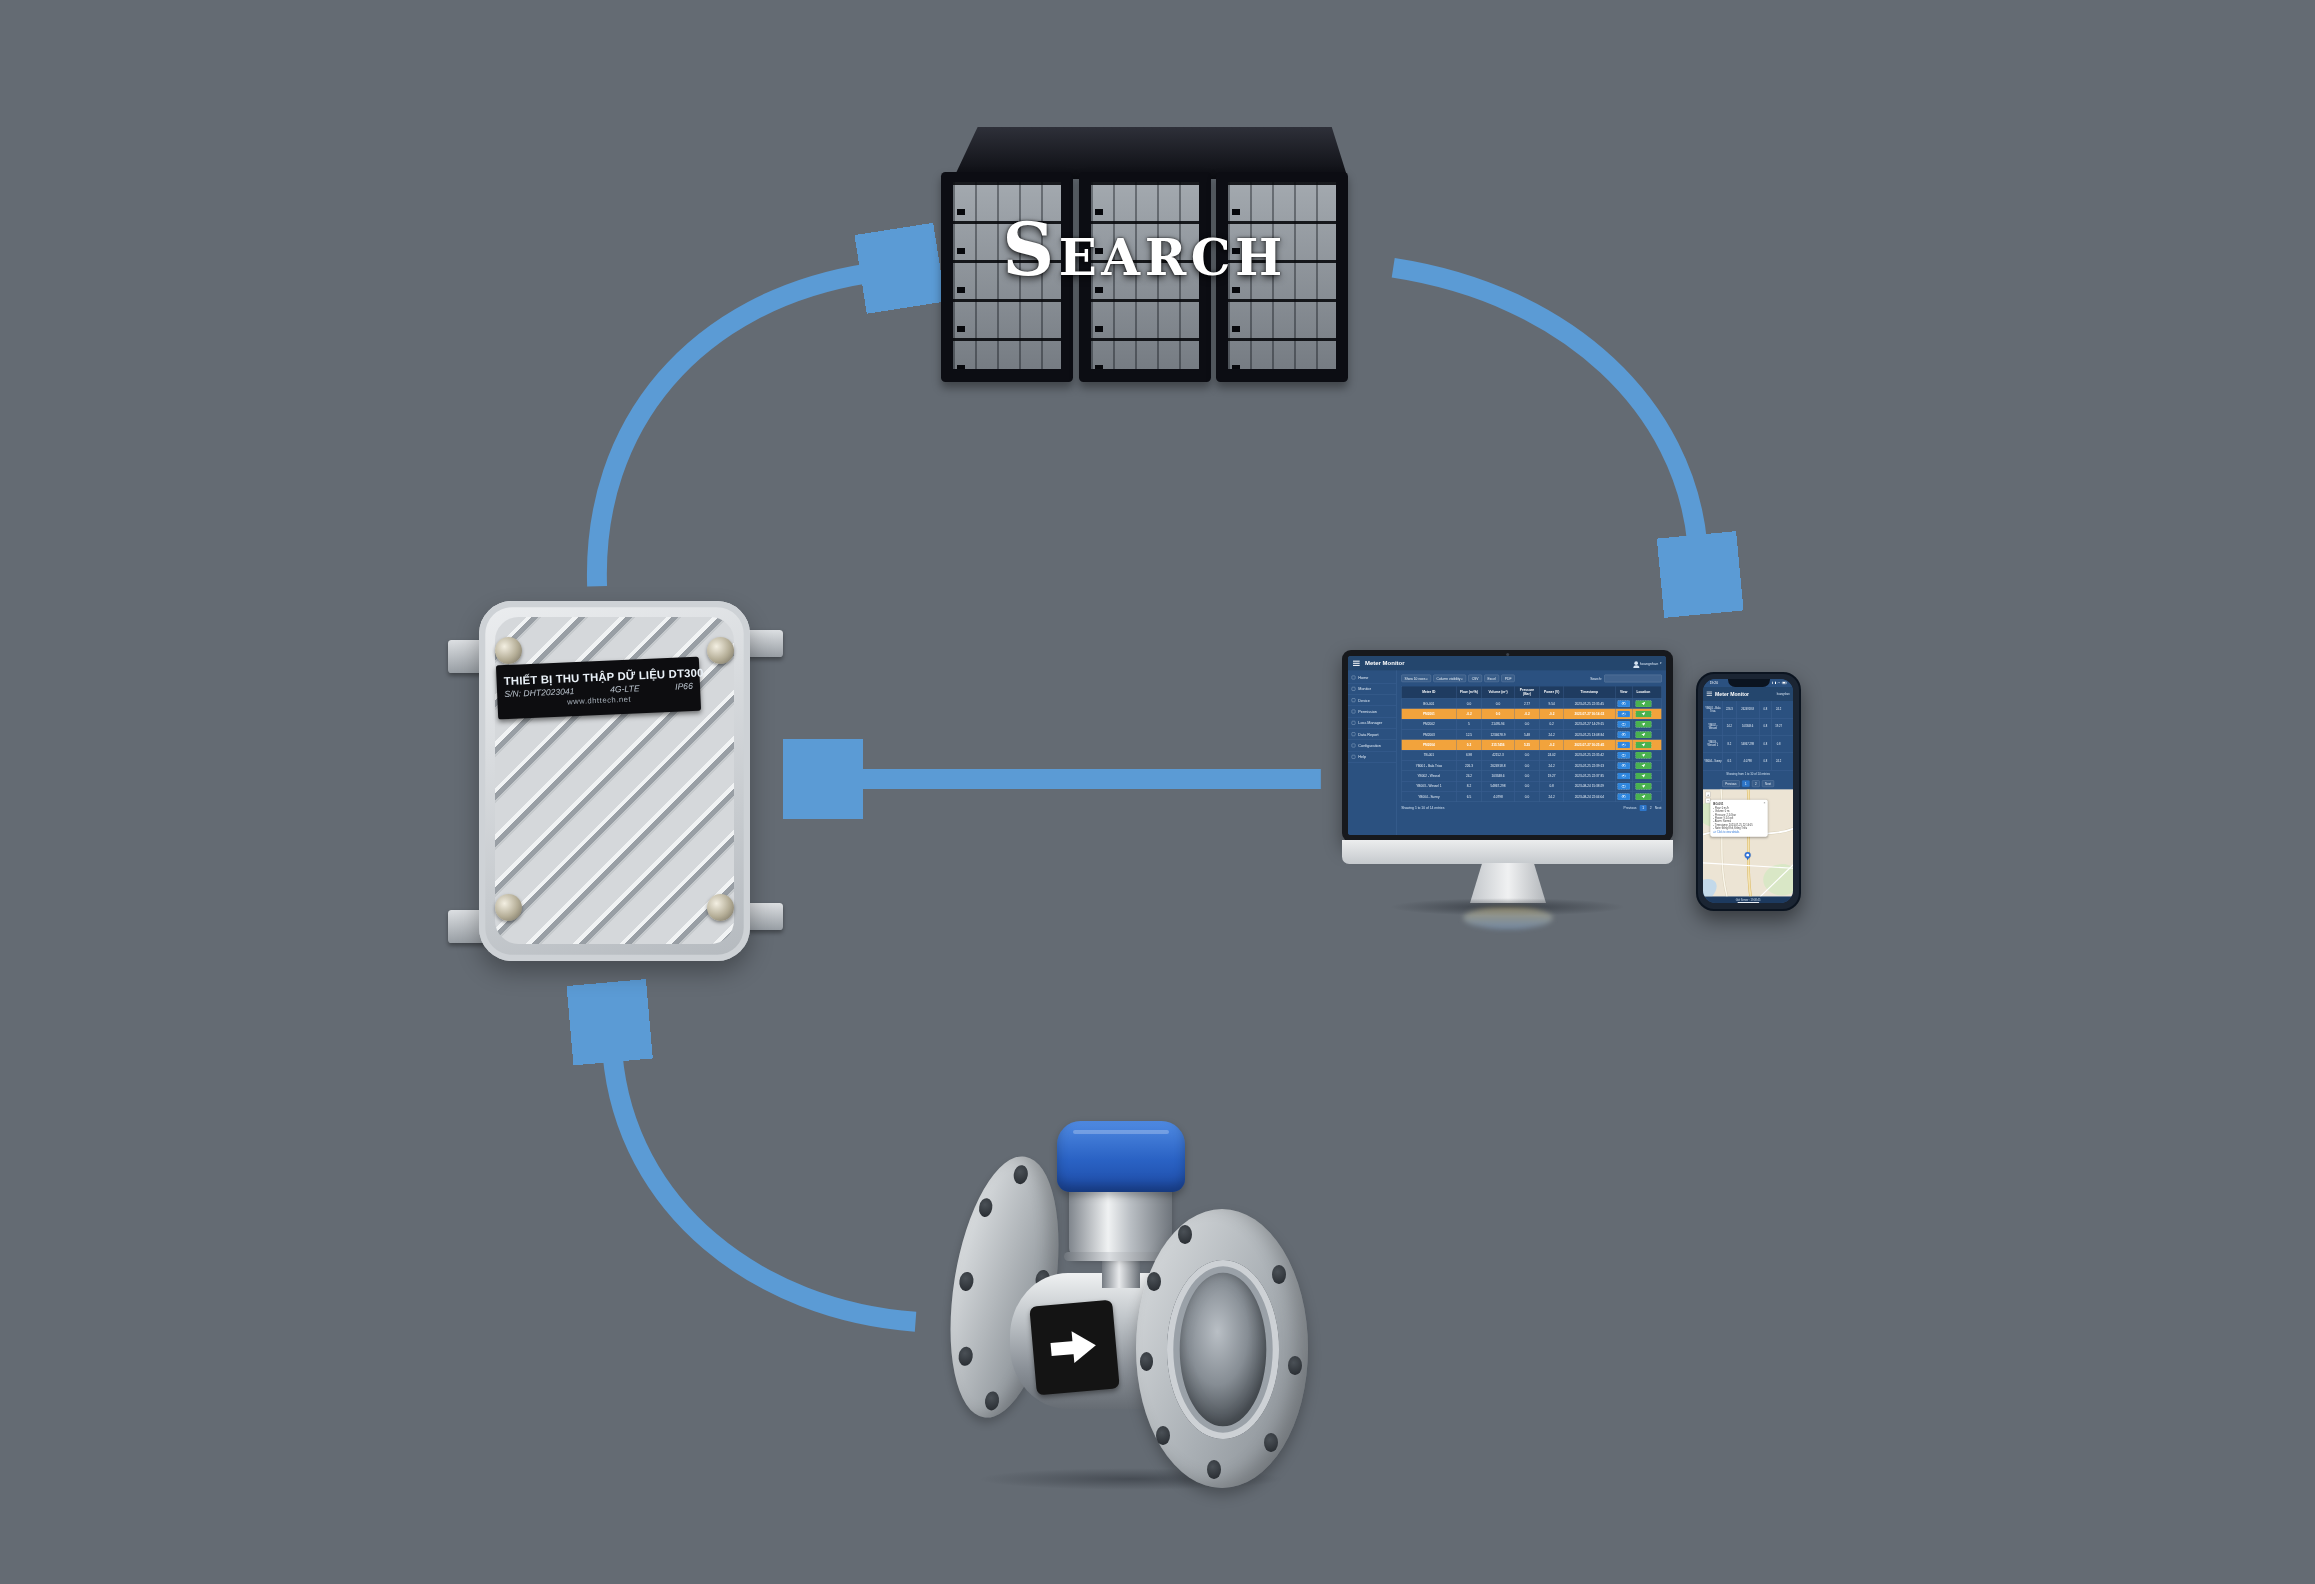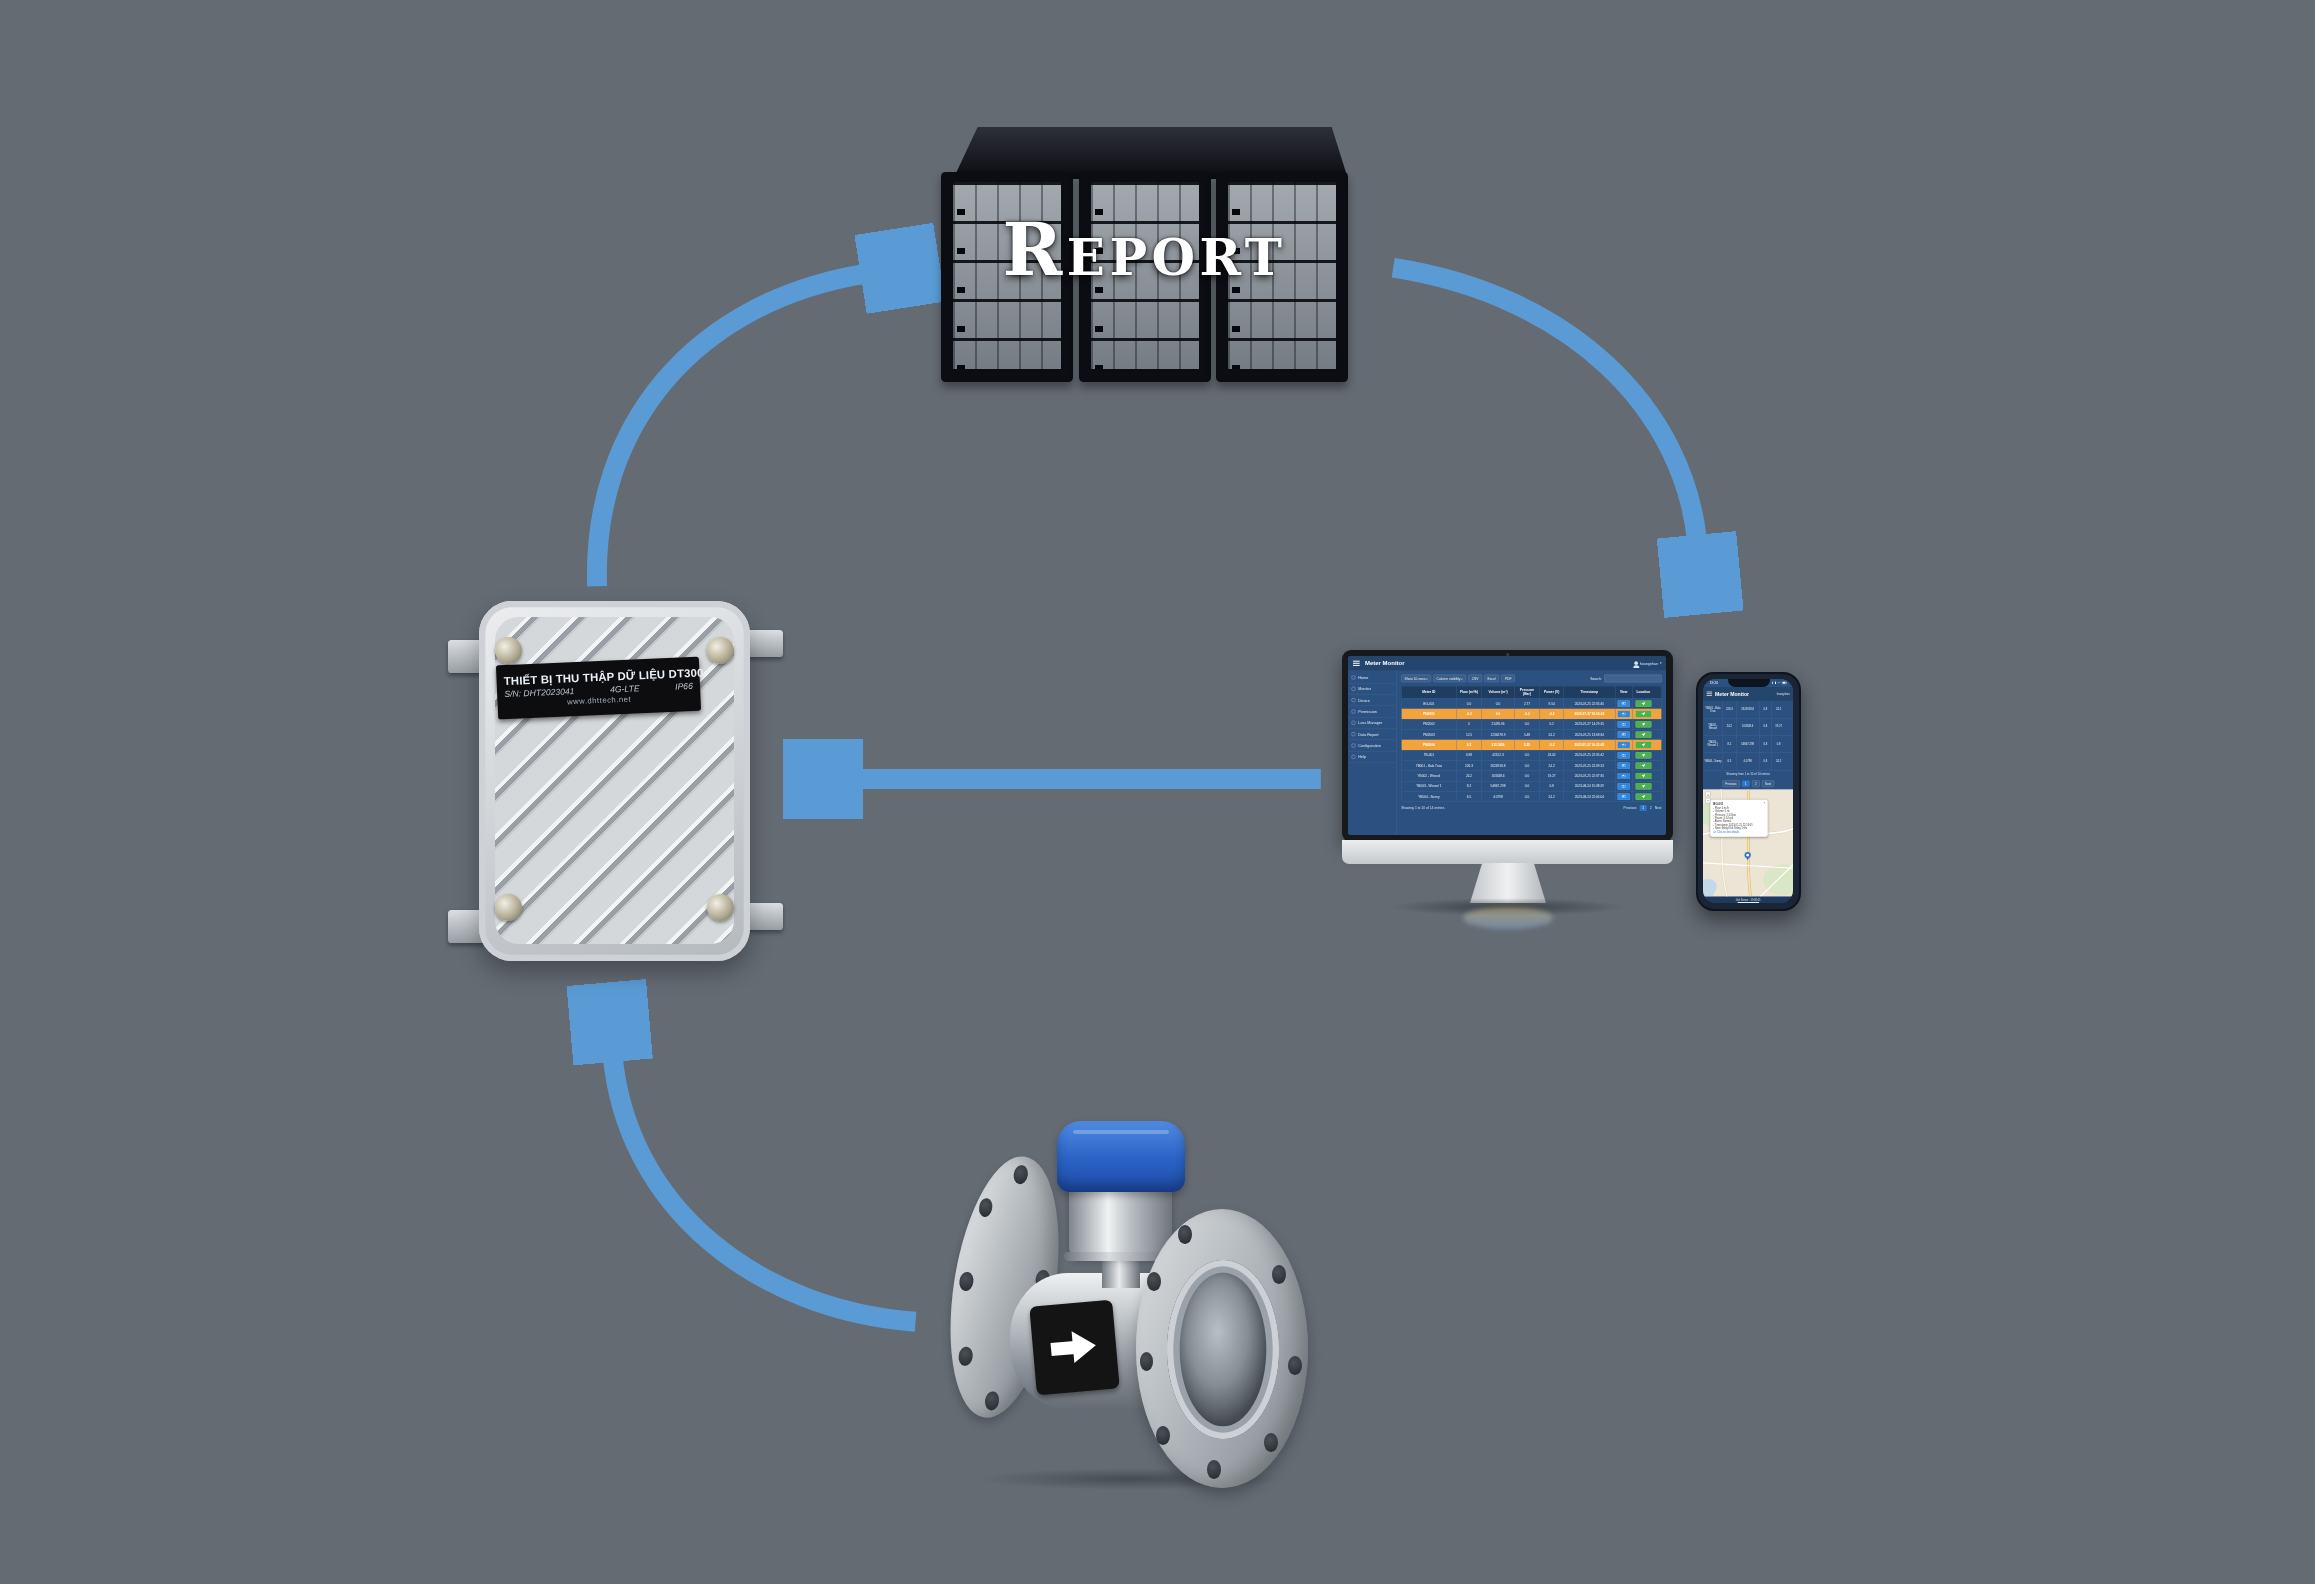--- a/index.html
+++ b/index.html
@@ -245,21 +245,21 @@
     <div class="top"></div>
     <div class="cabinet cab1">
         <div class="cab-panel"></div>
       </div>
     <div class="cabinet cab2">
         <div class="cab-panel"></div>
       </div>
     <div class="cabinet cab3">
         <div class="cab-panel"></div>
       </div>
-    <div class="server-label">Report</div>
+    <div class="server-label">Search</div>
   </div>
 
   <div class="logger">
     <div class="bracket br-tl"></div>
     <div class="bracket br-bl"></div>
     <div class="bracket br-tr"></div>
     <div class="bracket br-br"></div>
     <div class="body">
       <div class="face"></div>
       <div class="label-plate">

